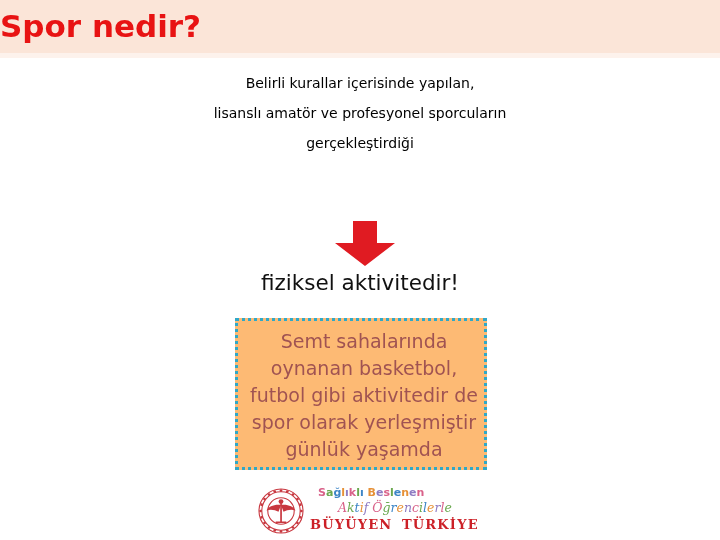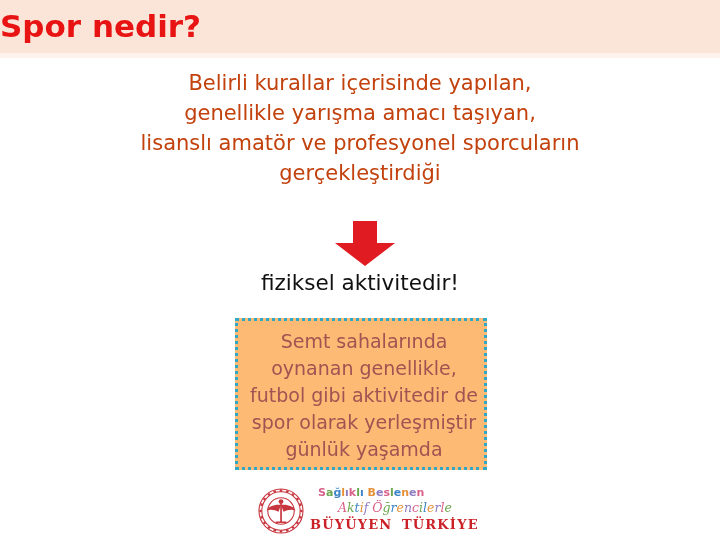--- a/index.html
+++ b/index.html
@@ -43,23 +43,23 @@
     white-space: nowrap;
   }
 
   
   #definition-paragraph {
     position: absolute;
     left: 60px;
     top: 68px;
     width: 600px;
     text-align: center;
-    font-size: 21px;
+    font-size: 14px;
     line-height: 30px;
-    color: #c2410c;
+    color: #000000;
   }
   #definition-paragraph .line {
     display: block;
     white-space: nowrap;
   }
 
   
   #down-arrow {
     position: absolute;
     left: 334px;
@@ -166,37 +166,36 @@
 </style>
 </head>
 <body>
 
 <div id="title-band"></div>
 <div id="title-band-underline"></div>
 <div id="page-title">Spor nedir?</div>
 
 <div id="definition-paragraph">
   <span class="line">Belirli kurallar içerisinde yapılan,</span>
-  <span class="line">genellikle yarışma amacı taşıyan,</span>
   <span class="line">lisanslı amatör ve profesyonel sporcuların</span>
   <span class="line">gerçekleştirdiği</span>
 </div>
 
 <div id="down-arrow">
   <svg width="62" height="46" viewBox="0 0 62 46" xmlns="http://www.w3.org/2000/svg">
     <polygon points="19,0 43,0 43,22 61,22 31,45 1,22 19,22" fill="#e01b22"></polygon>
   </svg>
 </div>
 
 <div id="conclusion-text">fiziksel aktivitedir!</div>
 
 <div id="callout-box">
   <div id="callout-text">
     <span class="line">Semt sahalarında</span>
-    <span class="line">oynanan genellikle,</span>
+    <span class="line">oynanan basketbol,</span>
     <span class="line">futbol gibi aktivitedir de</span>
     <span class="line">spor olarak yerleşmiştir</span>
     <span class="line">günlük yaşamda</span>
   </div>
 </div>
 
 <div id="footer-logo">
 
   <div id="logo-emblem">
     <svg width="50" height="50" viewBox="0 0 50 50" xmlns="http://www.w3.org/2000/svg">

